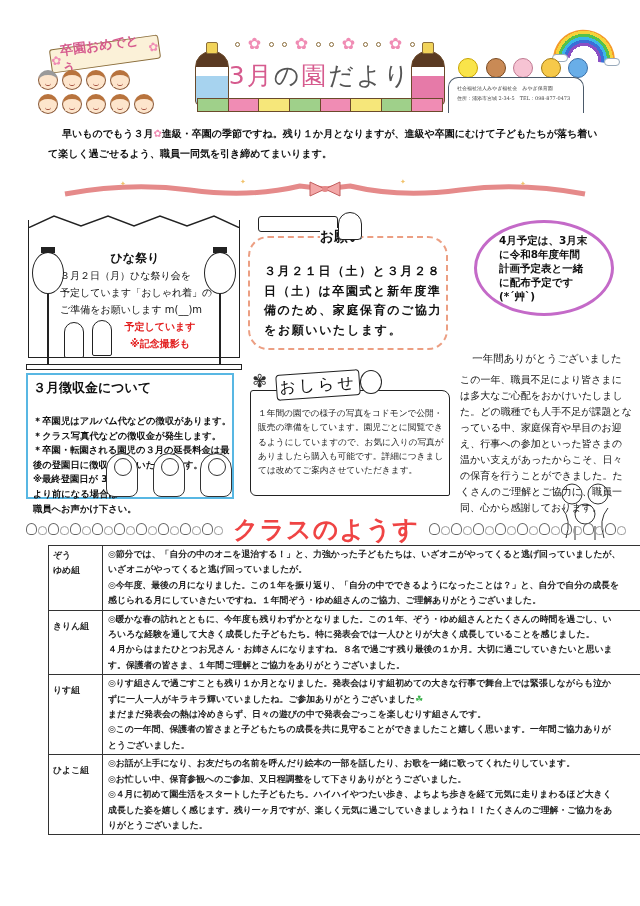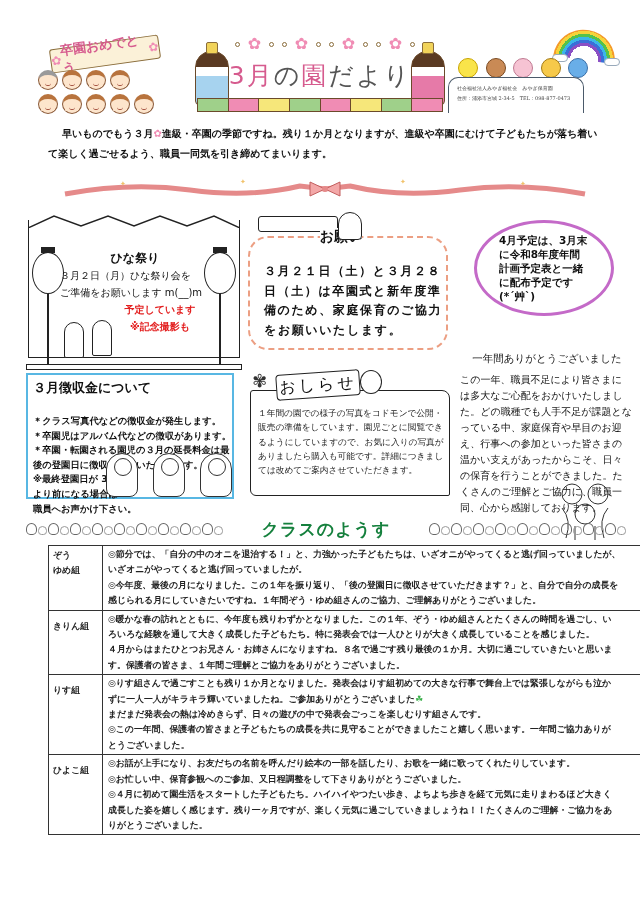--- a/index.html
+++ b/index.html
@@ -210,21 +210,21 @@
 
   
   .class-header {
     left: 26px; top: 514px; width: 600px; height: 30px;
     display: flex; align-items: center; justify-content: space-between;
   }
   .chick-row { display: flex; gap: 1px; }
   .chick { width: 11px; height: 12px; border: 1px solid #666; border-radius: 50% 50% 40% 40%; }
   .chick.alt { border-color: #999; width: 9px; height: 9px; margin-top: 3px; }
   .class-title {
-    font-size: 17px; font-weight: bold; color: #15803d; letter-spacing: 1px;
+    font-size: 25px; font-weight: bold; color: #ef4444; letter-spacing: 1px;
     font-family: "DejaVu Sans", sans-serif;
   }
 
   .class-table {
     left: 27px; top: 545px; width: 598px;
     border-collapse: collapse; border: 1.3px solid #333; margin-left: 21px;
   }
   .class-table td {
     border: 1.3px solid #333; vertical-align: top;
     font-size: 8.9px; font-weight: bold; line-height: 15.4px; color: #222;
@@ -335,20 +335,21 @@
   <div class="lantern" style="left:8px;top:38px;"></div>
   <div class="lantern-pole" style="left:23px;top:80px;height:70px;"></div>
   <div class="lantern" style="left:180px;top:38px;"></div>
   <div class="lantern-pole" style="left:195px;top:80px;height:70px;"></div>
   <div class="hina-doll-small" style="left:40px;top:108px;"></div>
   <div class="hina-doll-small" style="left:68px;top:106px;"></div>
   <div class="hina-base"></div>
   <div class="hina-text">
     <span class="h-title">ひな祭り</span>
     <span style="display:block">３月２日（月）ひな祭り会を</span>
+    <span style="display:block;white-space:nowrap">予定しています「おしゃれ着」の</span>
     <span style="display:block;white-space:nowrap">ご準備をお願いします m(__)m</span>
     <span class="red">予定しています</span>
     <span class="red">※記念撮影も</span>
   </div>
 </div>
 
 <div class="abs onegai-box"></div>
 <div class="abs onegai-label">
   <div class="onegai-bow"></div>
   <span class="onegai-title">お願い</span>
@@ -364,22 +365,22 @@
 <div class="abs thanks-body">この一年、職員不足により皆さまには多大なご心配をおかけいたしました。どの職種でも人手不足が課題となっている中、家庭保育や早目のお迎え、行事への参加といった皆さまの温かい支えがあったからこそ、日々の保育を行うことができました。たくさんのご理解とご協力に、職員一同、心から感謝しております。</div>
 <svg class="abs family-illust" viewBox="0 0 54 60">
   <circle cx="14" cy="14" r="10" fill="none" stroke="#333"></circle>
   <circle cx="40" cy="14" r="10" fill="none" stroke="#333"></circle>
   <circle cx="27" cy="34" r="10" fill="none" stroke="#333"></circle>
   <path d="M4 28 Q14 40 8 58 M50 28 Q40 40 46 58 M17 46 L17 60 M37 46 L37 60" stroke="#333" fill="none"></path>
 </svg>
 
 <div class="abs fee-box">
   <div class="fee-title">３月徴収金について</div>
+  <div class="fee-line">＊卒園児はアルバム代などの徴収があります。</div>
   <div class="fee-line">＊クラス写真代などの徴収金が発生します。</div>
-  <div class="fee-line">＊卒園児はアルバム代などの徴収があります。</div>
   <div class="fee-line">＊卒園・転園される園児の３月の延長料金は最</div>
   <div class="fee-line">後の登園日に徴収させていただきます。</div>
   <div class="fee-line">※最終登園日が 31 日</div>
   <div class="fee-line">より前になる場合は</div>
   <div class="fee-line">職員へお声かけ下さい。</div>
   <div class="fee-kids">
     <div class="fee-kid"></div>
     <div class="fee-kid"></div>
     <div class="fee-kid"></div>
   </div>
@@ -438,21 +439,21 @@
 <table class="abs class-table">
   <tbody>
       <tr>
     <td class="cls-name">
       <span class="cls-line">ぞう</span>
       <span class="cls-line">ゆめ組</span>
     </td>
     <td class="cls-body">
       <span class="cls-line">◎節分では、「自分の中のオニを退治する！」と、力強かった子どもたちは、いざオニがやってくると逃げ回っていましたが、</span>
       <span class="cls-line">いざオニがやってくると逃げ回っていましたが。</span>
-      <span class="cls-line">◎今年度、最後の月になりました。この１年を振り返り、「後の登園日に徴収させていただきます？」と、自分で自分の成長を</span>
+      <span class="cls-line">◎今年度、最後の月になりました。この１年を振り返り、「自分の中でできるようになったことは？」と、自分で自分の成長を</span>
       <span class="cls-line">感じられる月にしていきたいですね。１年間ぞう・ゆめ組さんのご協力、ご理解ありがとうございました。</span>
     </td>
   </tr>
   <tr>
     <td class="cls-name">
       <span class="cls-line" style="margin-top:6px">きりん組</span>
     </td>
     <td class="cls-body">
       <span class="cls-line">◎暖かな春の訪れとともに、今年度も残りわずかとなりました。この１年、ぞう・ゆめ組さんとたくさんの時間を過ごし、い</span>
       <span class="cls-line">ろいろな経験を通して大きく成長した子どもたち。特に発表会では一人ひとりが大きく成長していることを感じました。</span>

